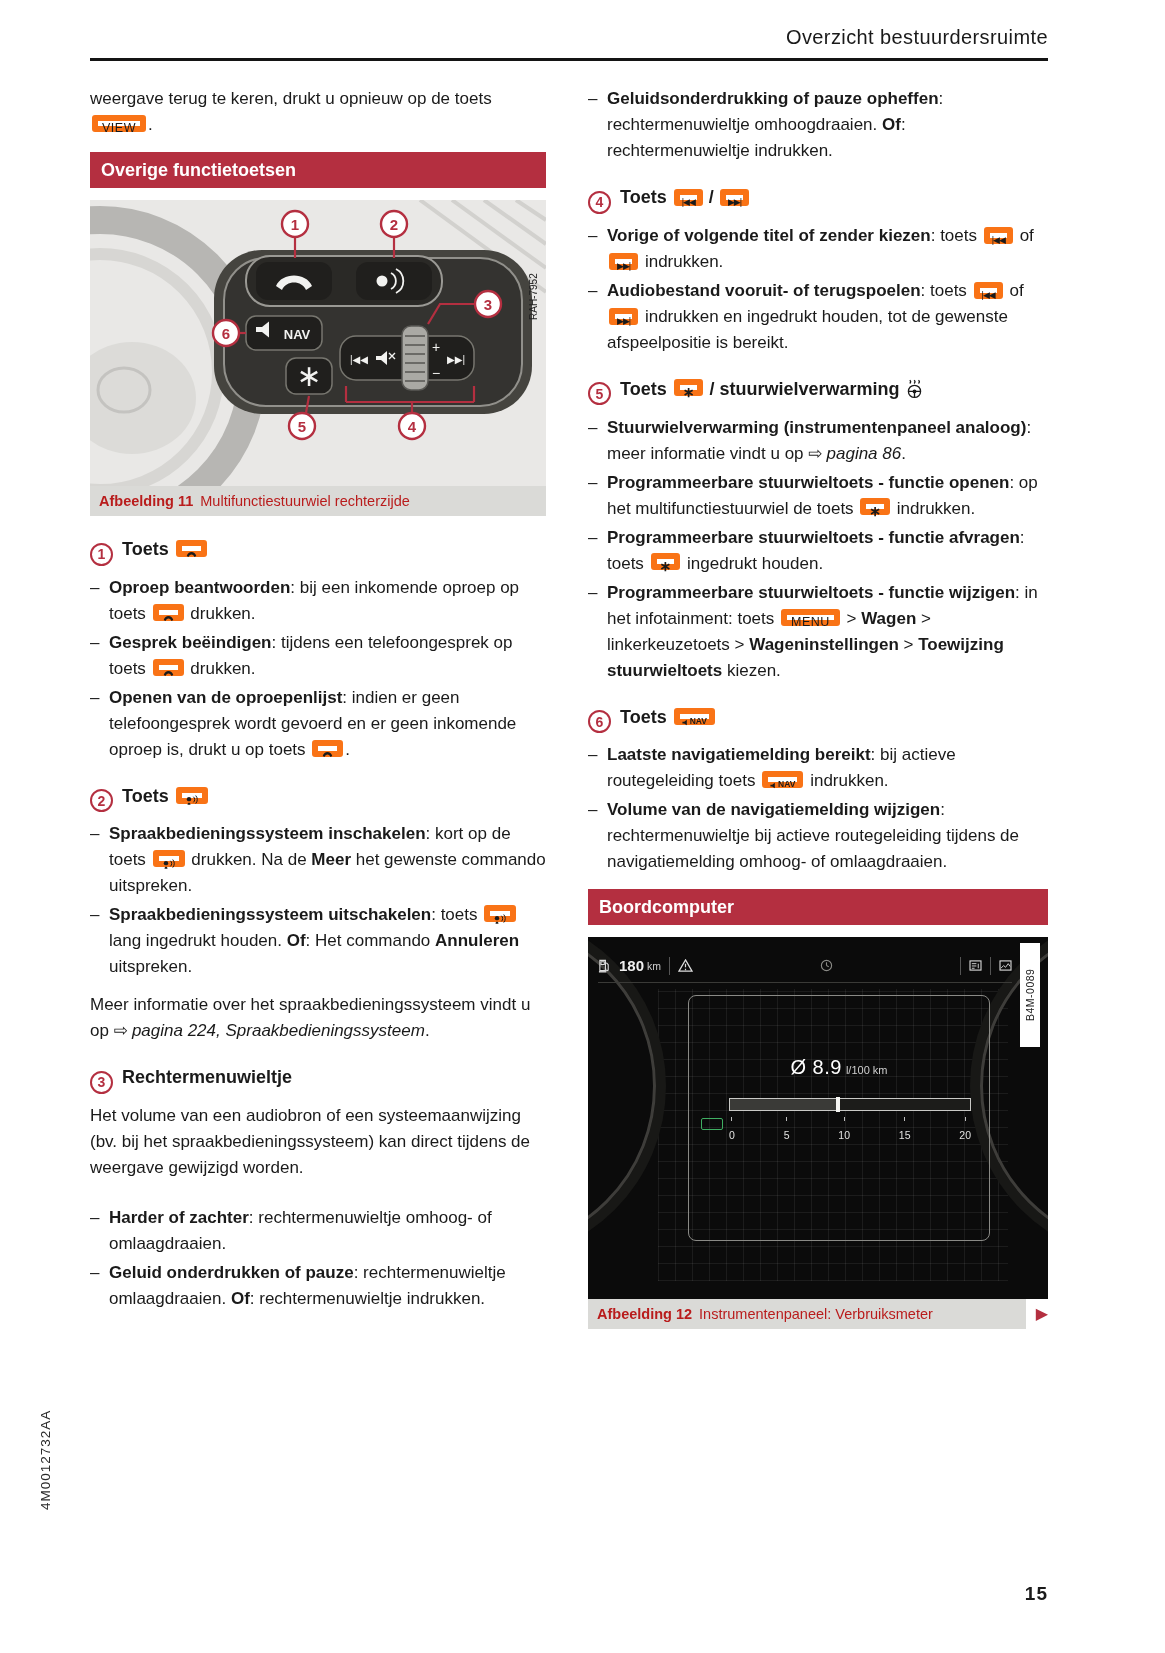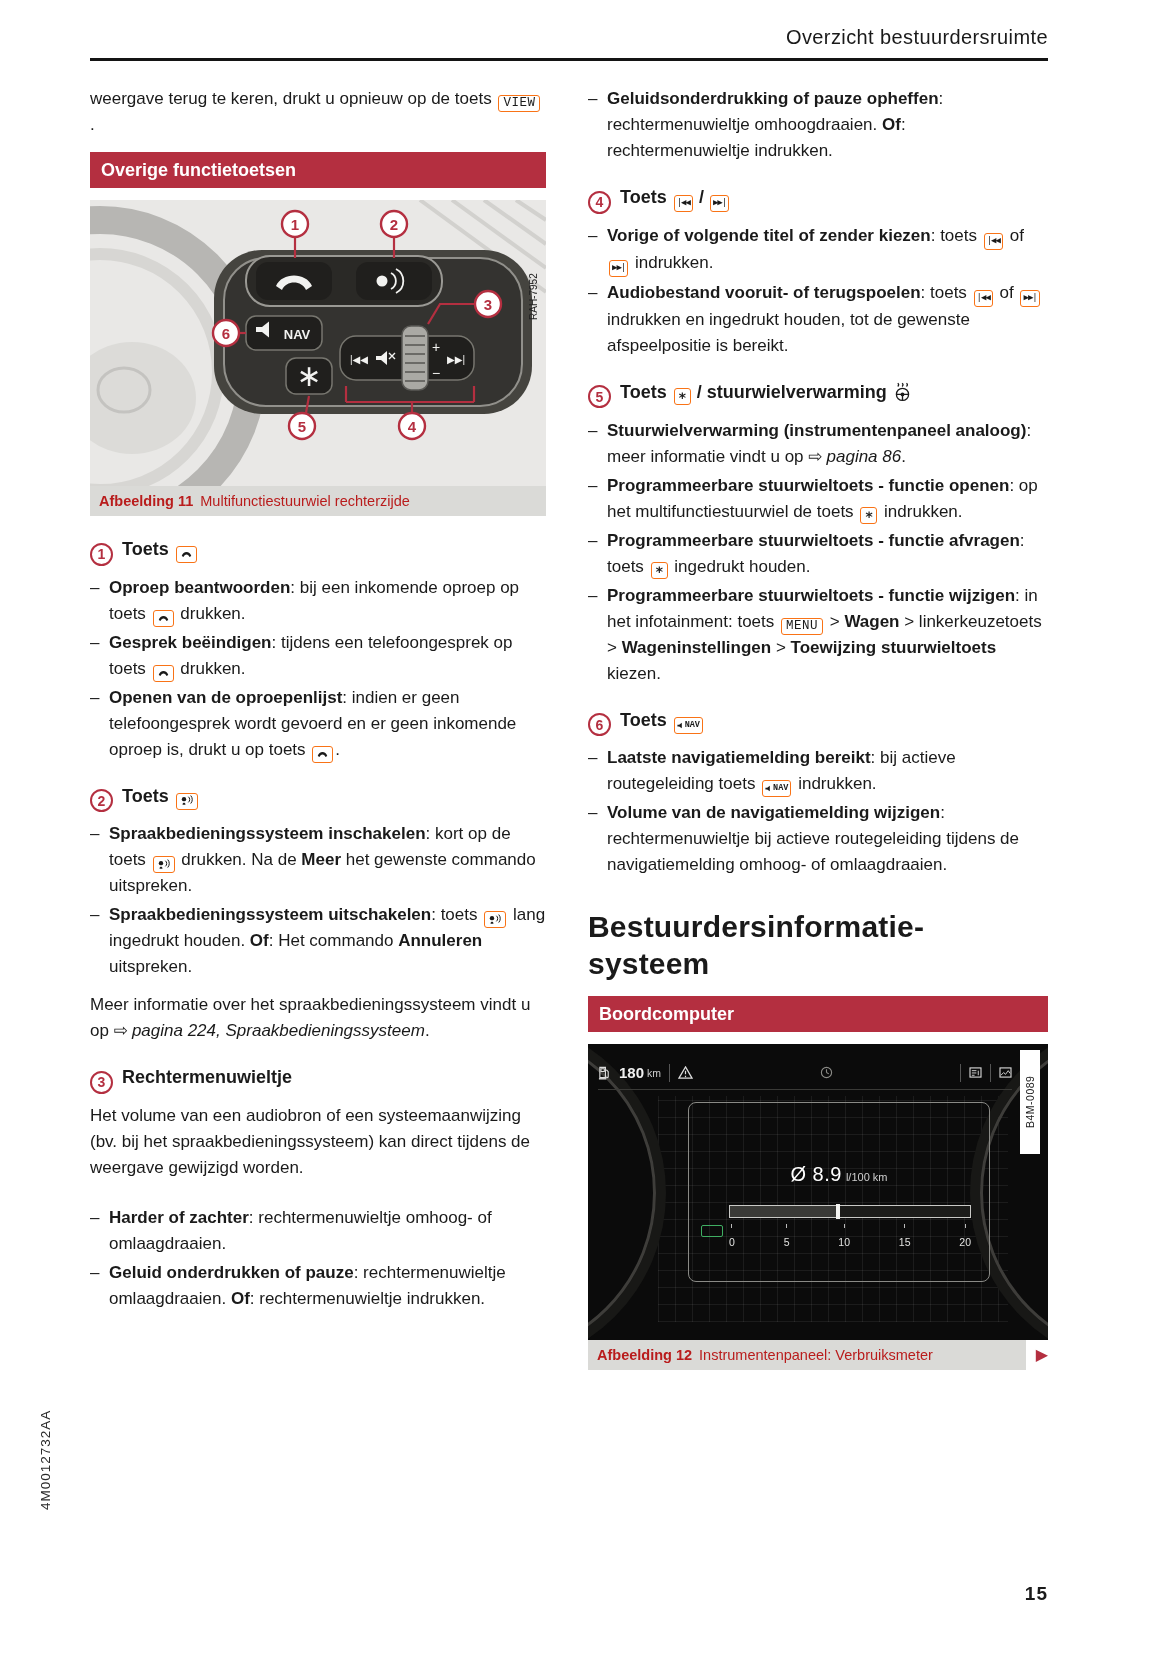--- a/index.html
+++ b/index.html
@@ -31,44 +31,44 @@
     color:var(--accent); font-size:14px; font-weight:bold; margin-right:9px; vertical-align:-4px;
   }
   .sec-heading .title { margin-right:5px; }
   .sec-heading .sep { margin:0 4px; }
   
   .li { display:flex; margin:0 0 3px; }
   .li .dash { width:19px; flex:none; }
   .li-body { flex:1; }
   
   .key {
-    display:inline-block; border:1px solid #f97316; border-radius:3px; background:#fff;
+    display:inline-block; border:6px solid #f97316; border-radius:3px; background:#fff;
     min-width:17px; height:17px; line-height:15px; padding:0 3px; text-align:center;
-    font-size:12px; font-weight:normal; vertical-align:-2px; margin:0 2px;font-family:Liberation Mono, monospace;
+    font-size:12px; font-weight:normal; vertical-align:-2px; margin:0 2px;
   }
   .key svg { vertical-align:middle; }
   .key-word { font-size:12.5px; letter-spacing:0.5px; padding:0 4px; }
   .key-sym  { font-size:9px; letter-spacing:-1px; padding:0 2px; }
   .key-star { font-size:14px; font-weight:bold; line-height:14px; }
   .key-navbox { font-size:8.5px; font-weight:bold; letter-spacing:0; padding:0 2px; }
   .key-navbox .navtxt { vertical-align:1px; margin-left:1px; }
   .inline-ic { display:inline-block; vertical-align:-4px; margin:0 2px; }
   
   .fig { margin:4px 0 16px; }
   .fig1-svg { display:block; }
   .fig1-svg text { font-family:"Liberation Sans", sans-serif; }
   .co-line { stroke:var(--accent); stroke-width:2.2; fill:none; }
   .co-circle { fill:#fff; stroke:var(--accent); stroke-width:2.4; }
   .co-num { fill:var(--accent); font-size:15px; font-weight:bold; text-anchor:middle; }
   .fig-caption { background:#dadad7; font-size:14.5px; line-height:20px; padding:5px 9px; color:#b91c1c; }
   .fig-caption .capb { font-weight:bold; margin-right:7px; }
   
   .big-heading { font-size:30px; line-height:37px; font-weight:bold; margin:30px 0 14px; letter-spacing:0.2px; }
   
-  .cluster { position:relative; width:460px; height:296px; background:#0b0b0b; overflow:hidden; }
+  .cluster { position:relative; width:460px; height:362px; background:#0b0b0b; overflow:hidden; }
   .cluster::before {
     content:""; position:absolute; left:70px; right:40px; top:52px; bottom:18px;
     background-image:
       repeating-linear-gradient(0deg,  rgba(255,255,255,0.07) 0 1px, transparent 1px 17px),
       repeating-linear-gradient(90deg, rgba(255,255,255,0.07) 0 1px, transparent 1px 17px);
   }
   .dial { position:absolute; top:-16px; width:330px; height:330px; border-radius:50%;
           border:3px solid #3e3d3a; box-shadow:0 0 0 10px #181816; }
   .dial-left  { left:-262px; }
   .dial-right { right:-262px; }
@@ -309,24 +309,20 @@
       <span class="dash">–</span>
       <div class="li-body"><b>Laatste navigatiemelding bereikt</b><span>: bij actieve routegeleiding toets </span><span class="key key-navbox"><svg viewBox="0 0 8 8" width="7" height="7">
               <path d="M0.5,3 h2 L5.5,0.8 v6.4 L2.5,5 h-2 Z" fill="#1a1a1a"></path>
             </svg><span class="navtxt">NAV</span></span><span> indrukken.</span></div>
     </div>
     <div class="li">
       <span class="dash">–</span>
       <div class="li-body"><b>Volume van de navigatiemelding wijzigen</b><span>: rechtermenuwieltje bij actieve routegeleiding tijdens de navigatiemelding omhoog- of omlaagdraaien.</span></div>
     </div>
 
-    <h1 class="big-heading">
-      <span>Bestuurdersinformatie-</span><br>
-      <span>systeem</span>
-    </h1>
 
     <div class="banner">Boordcomputer</div>
 
     <div class="fig" style="margin-top:6px;">
       <div class="cluster">
         <div class="dial dial-left"></div>
         <div class="dial dial-right"></div>
         <div class="cluster-top">
           <svg viewBox="0 0 14 15" width="13" height="14">
               <path d="M2,1.5 h6 v11 h-6 Z" fill="none" stroke="#ddd" stroke-width="1.2"></path>

